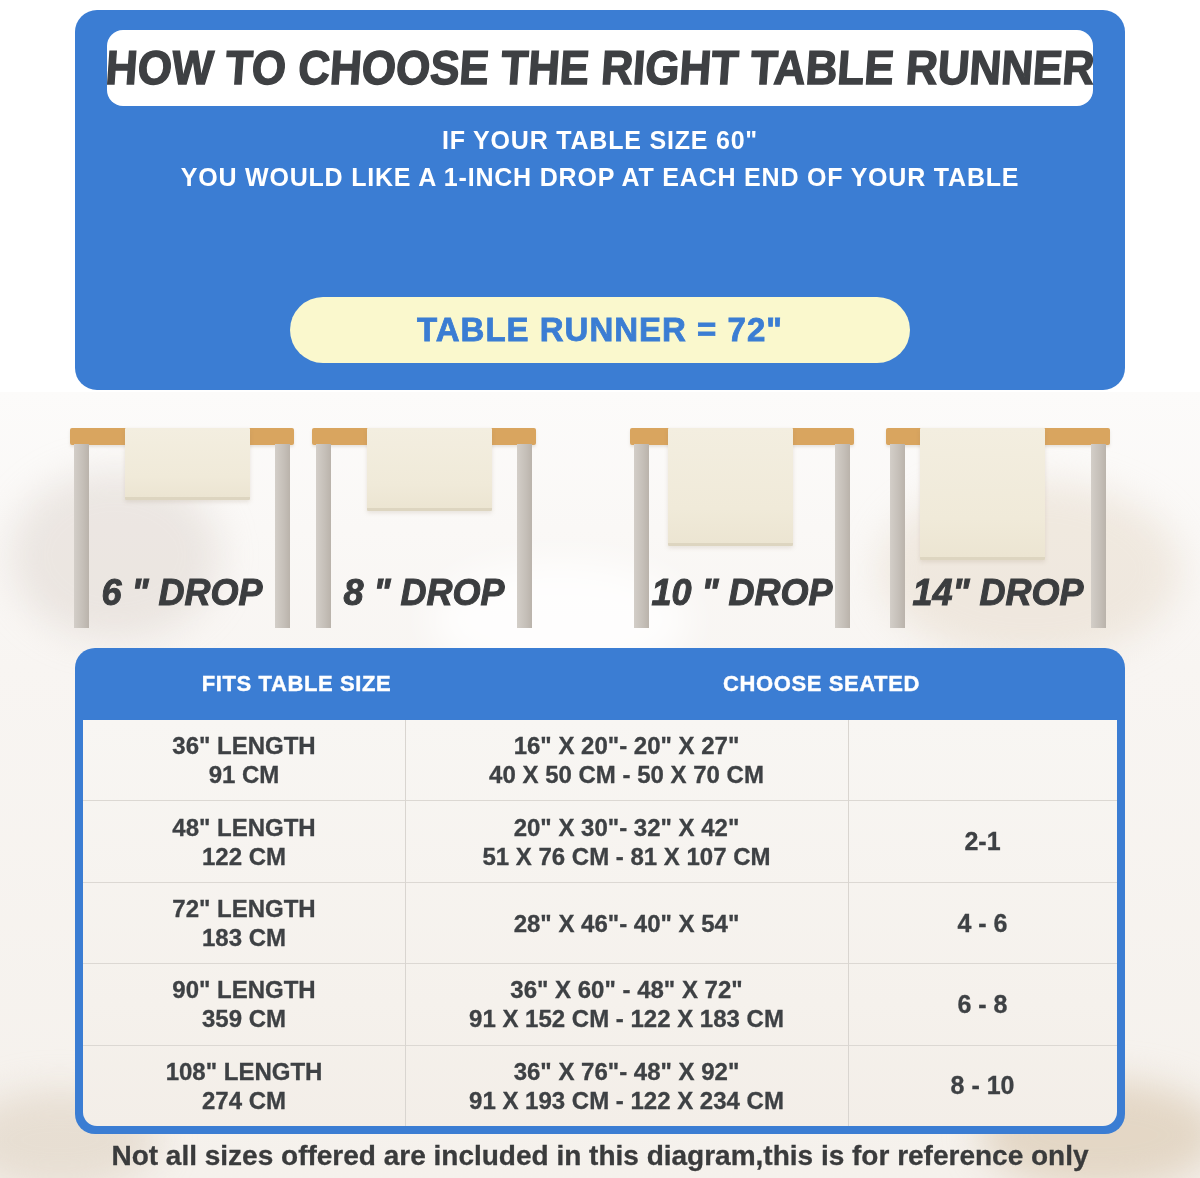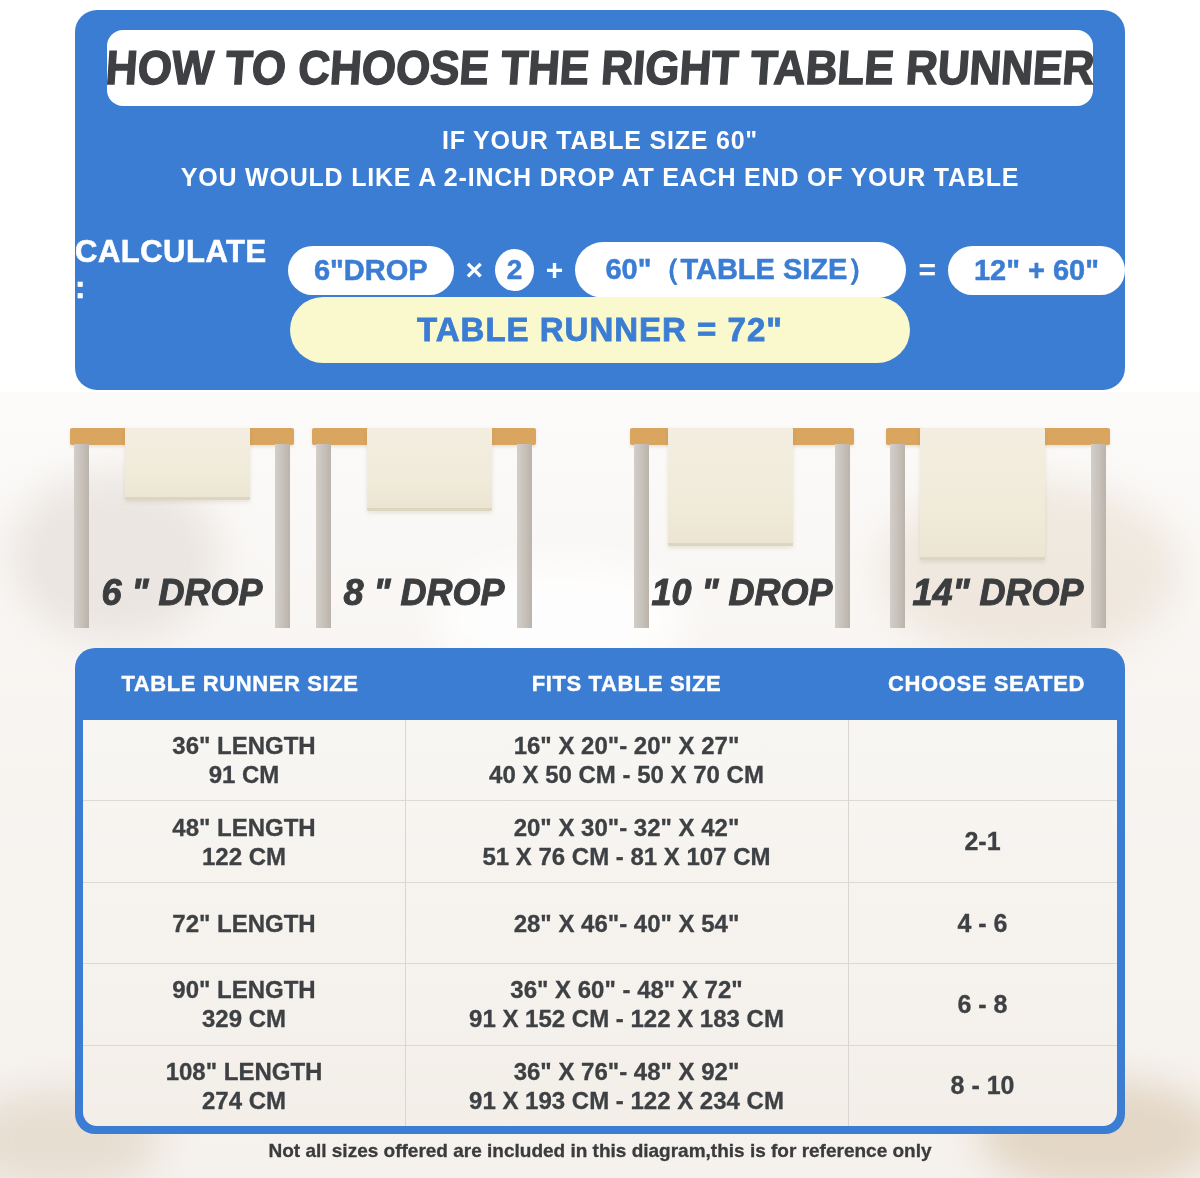--- a/index.html
+++ b/index.html
@@ -77,51 +77,41 @@
     border-radius:0 0 14px 14px;overflow:hidden;display:flex;flex-direction:column;}
   .vsep{position:absolute;top:0;bottom:0;width:1px;background:#d9d5d0;z-index:1;}
   .vsep.v1{left:322px;} .vsep.v2{left:765px;}
   .trow{flex:1;display:flex;align-items:center;}
   .trow + .trow{border-top:1px solid #dcd8d3;}
   .cell{text-align:center;color:#3e4144;font-size:24px;font-weight:bold;line-height:29px;
     -webkit-text-stroke:.3px #3e4144;}
   .cell.c1{width:322px;} .cell.c2{width:443px;} .cell.c3{flex:1;font-size:25px;}
 
   .footer-note{position:absolute;left:0;top:1140px;width:100%;text-align:center;margin:0;
-    color:#3a3b3c;font-size:19px;font-weight:bold;-webkit-text-stroke:.3px #3a3b3c;}
+    color:#3a3b3c;font-size:28px;font-weight:bold;-webkit-text-stroke:.3px #3a3b3c;}
 </style>
 </head>
 <body>
 
 <div class="canvas">
 
   <div class="bg-mid"></div>
   <div class="blob b1"></div>
   <div class="blob b2"></div>
   <div class="blob b3"></div>
   <div class="blob b4"></div>
   <div class="blob b5"></div>
 
   <section class="top-panel">
     <div class="title-pill">
       <span>HOW TO CHOOSE THE RIGHT TABLE RUNNER</span>
     </div>
     <p class="sub s1">IF YOUR TABLE SIZE 60"</p>
-    <p class="sub s2">YOU WOULD LIKE A 2-INCH DROP AT EACH END OF YOUR TABLE</p>
-
-    <div class="formula">
-      <span class="calc-label">CALCULATE :</span>
-      <span class="fpill">6"DROP</span>
-      <span class="fop">×</span>
-      <span class="fcirc">2</span>
-      <span class="fop">+</span>
-      <span class="fpill wide">60"（TABLE SIZE）</span>
-      <span class="fop">=</span>
-      <span class="fpill">12" + 60"</span>
-    </div>
+    <p class="sub s2">YOU WOULD LIKE A 1-INCH DROP AT EACH END OF YOUR TABLE</p>
+
 
     <div class="yellow-pill">
       <span>TABLE RUNNER = 72"</span>
     </div>
   </section>
 
   <div class="fig f1">
     <div class="runner"></div>
     <div class="tabletop"></div>
     <div class="leg left"></div>
@@ -145,21 +135,20 @@
   <div class="fig f4">
     <div class="runner"></div>
     <div class="tabletop"></div>
     <div class="leg left"></div>
     <div class="leg right"></div>
     <div class="drop-label">14" DROP</div>
   </div>
 
   <section class="size-table">
     <div class="thead">
-      <div class="hc h1">TABLE RUNNER SIZE</div>
       <div class="hc h2">FITS TABLE SIZE</div>
       <div class="hc h3">CHOOSE SEATED</div>
     </div>
     <div class="tbody">
       <div class="vsep v1"></div>
       <div class="vsep v2"></div>
 
       <div class="trow">
         <div class="cell c1">
           <div>36" LENGTH</div>
@@ -179,31 +168,32 @@
         <div class="cell c2">
           <div>20" X 30"- 32" X 42"</div>
           <div>51 X 76 CM - 81 X 107 CM</div>
         </div>
         <div class="cell c3">2-1</div>
       </div>
 
       <div class="trow">
         <div class="cell c1">
           <div>72" LENGTH</div>
+          <div>183 CM</div>
         </div>
         <div class="cell c2">
           <div>28" X 46"- 40" X 54"</div>
         </div>
         <div class="cell c3">4 - 6</div>
       </div>
 
       <div class="trow">
         <div class="cell c1">
           <div>90" LENGTH</div>
-          <div>329 CM</div>
+          <div>359 CM</div>
         </div>
         <div class="cell c2">
           <div>36" X 60" - 48" X 72"</div>
           <div>91 X 152 CM - 122 X 183 CM</div>
         </div>
         <div class="cell c3">6 - 8</div>
       </div>
 
       <div class="trow">
         <div class="cell c1">

